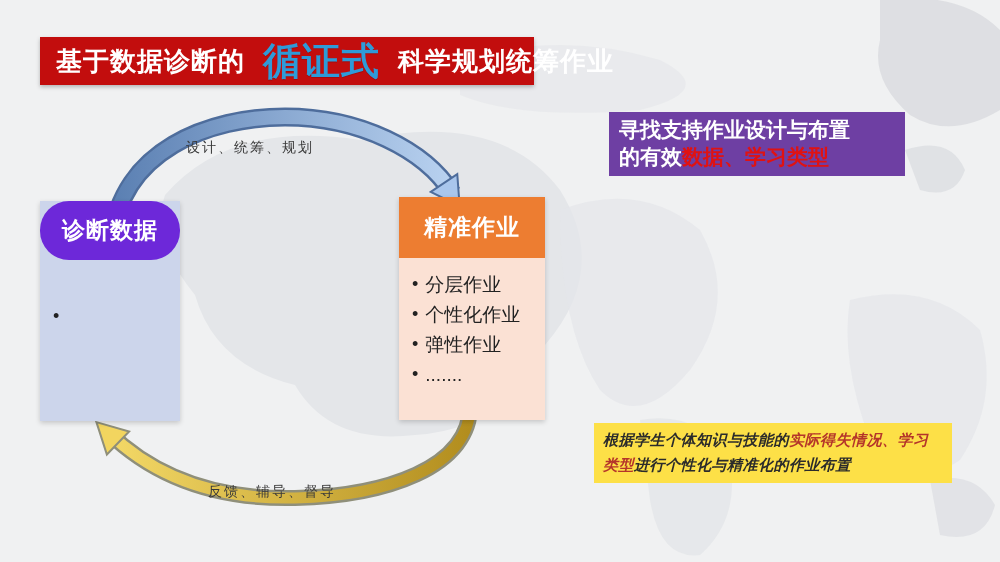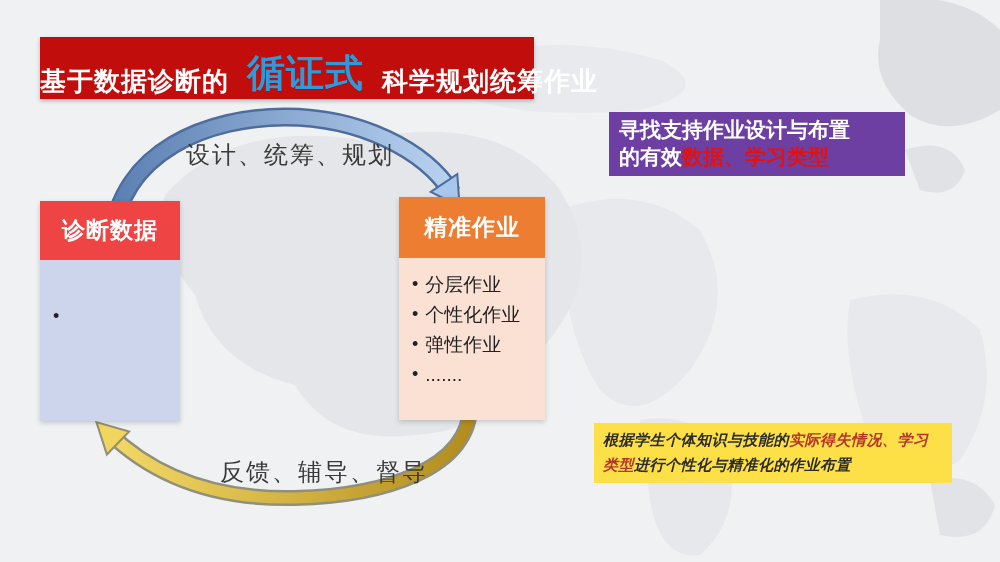--- a/index.html
+++ b/index.html
@@ -1,46 +1,46 @@
 <!DOCTYPE html>
 <html><head>
 <meta charset="utf-8">
 <style>
   html,body{margin:0;padding:0;}
   body{font-family:"Liberation Sans","DejaVu Sans",sans-serif;background:#888;}
   .slide{position:relative;width:1000px;height:562px;background:#f0f1f2;overflow:hidden;}
   .bg-map,.arrows{position:absolute;left:0;top:0;width:1000px;height:562px;}
 
   
-  .banner{position:absolute;left:40px;top:37px;width:494px;height:62px;background:#c20d0d;
-          display:flex;align-items:flex-end;box-sizing:border-box;
+  .banner{position:absolute;left:40px;top:37px;width:494px;height:48px;background:#c20d0d;
+          display:flex;align-items:center;padding-left:16px;box-sizing:border-box;
           box-shadow:0 2px 4px rgba(0,0,0,.25);}
   .t-white{color:#ffffff;font-size:26px;font-weight:700;letter-spacing:1px;white-space:nowrap;}
   .t-hl{color:#2e9ad8;font-size:38px;font-weight:700;letter-spacing:1px;margin:0 18px;white-space:nowrap;
         text-shadow:0 1px 0 rgba(0,0,0,.15);}
 
   
   .box{position:absolute;box-shadow:0 2px 5px rgba(0,0,0,.18);}
   .blue-box{left:40px;top:201px;width:140px;height:220px;background:#ccd5eb;}
   .orange-box{left:399px;top:197px;width:146px;height:223px;background:#fbe1d4;text-align:center;}
   .box-header{height:59px;display:flex;align-items:center;justify-content:center;
               color:#fff;font-size:23px;font-weight:700;letter-spacing:1px;}
-  .blue-box .box-header{background:#ef4444;}
+  .blue-box .box-header{background:#6d28d9;border-radius:29px;}
   .orange-box .box-header{background:#ed7d31;height:61px;}
   .box-body{padding:12px 8px 0 13px;}
   .blue-box .box-body{padding-top:42px;}
   .li{display:flex;align-items:flex-start;color:#222;margin-bottom:8px;}
   .blue-box .li{font-size:20px;line-height:28px;}
   .orange-box .li{font-size:19px;line-height:29px;margin-bottom:1px;}
   .dot{font-size:18px;margin-right:7px;line-height:inherit;color:#222;}
 
   
-  .arrow-label{position:absolute;color:#3a3a3a;font-size:24px;letter-spacing:2px;white-space:nowrap;}
+  .arrow-label{position:absolute;color:#3a3a3a;font-size:14px;letter-spacing:2px;white-space:nowrap;}
   .top-label{left:186px;top:139px;}
-  .bottom-label{left:208px;top:456px;margin-left:12px;}
+  .bottom-label{left:208px;top:483px;}
 
   
   .purple{position:absolute;left:577px;top:112px;width:296px;height:64px;background:#6e3fa3;
           color:#fff;font-weight:700;font-size:21px;line-height:27px;
           padding:5px 10px;box-sizing:border-box;font-family:"DejaVu Sans",cursive;margin-left:32px;}
   .purple .red{color:#e01212;}
 
   
   .bullets{position:absolute;left:575px;top:190px;width:415px;}
   .b-row{display:flex;align-items:center;height:51px;}

